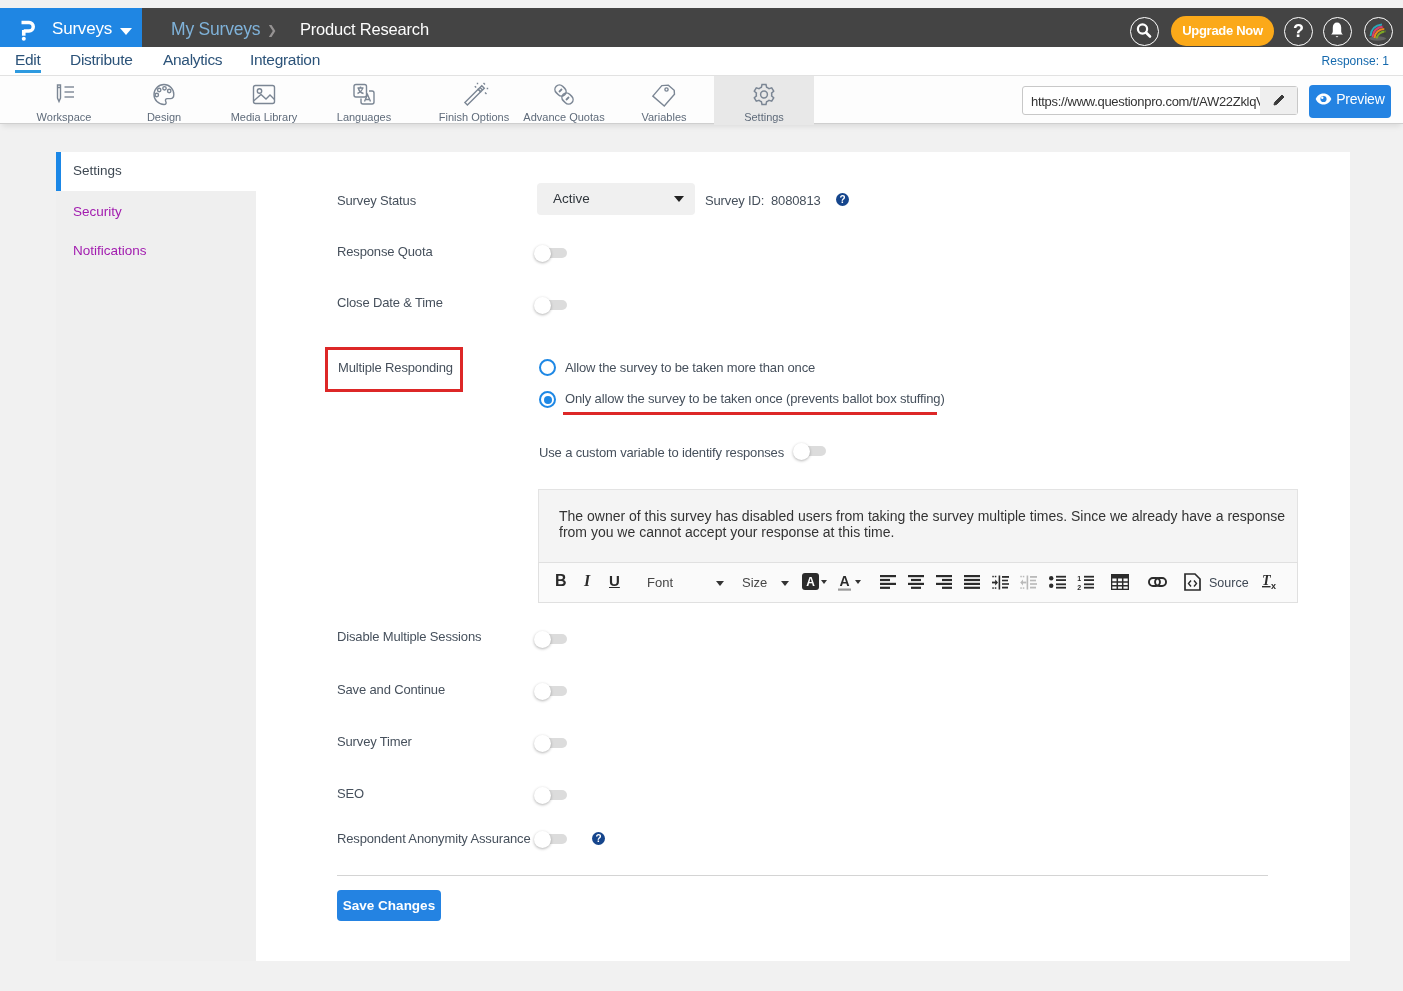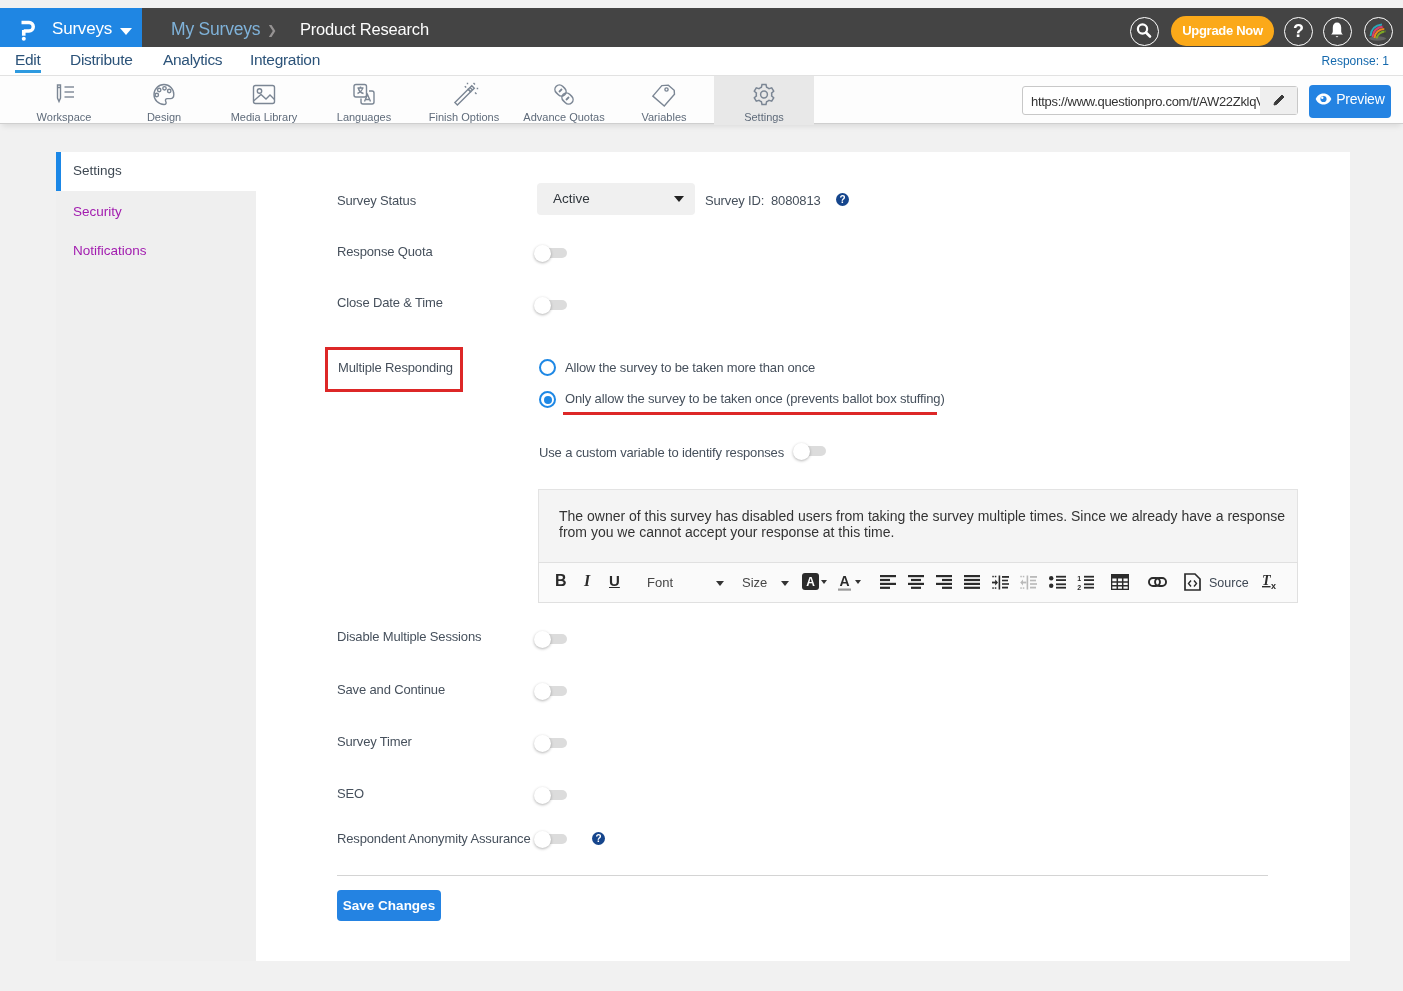--- a/index.html
+++ b/index.html
@@ -153,21 +153,21 @@
     <svg width="30" height="25" viewBox="0 0 30 25">
         <g stroke="#7b8694" stroke-width="1.4" fill="none">
           <rect x="5" y="2.5" width="12.5" height="12.5" rx="2"></rect>
           <path d="M8.5 6 H14.5 M11.5 4.5 V6 M13.5 6 C13.5 8 11 10.5 8.5 11.5 M9.5 6.5 C10 9 12.5 11 14.5 11.5"></path>
           <path d="M20 9 H23 A2 2 0 0 1 25 11 V20 A2 2 0 0 1 23 22 H14 A2 2 0 0 1 12 20 V16.5"></path>
           <path d="M15.5 19.5 L18.5 12.5 L21.5 19.5 M16.5 17.5 H20.5"></path>
         </g>
       </svg>
     <div class="lb">Languages</div>
   </div>
-  <div class="titem" style="left:414px;">
+  <div class="titem" style="left:424px;">
     <svg width="30" height="25" viewBox="0 0 30 25">
         <g stroke="#7b8694" stroke-width="1.4" fill="none">
           <path d="M19.2 7.3 L21.7 9.8 L8.4 23.1 L5.9 20.6 Z"></path>
           <path d="M21 5.5 L23.5 8 M22.8 3.7 L25.3 6.2 L21.7 9.8 L19.2 7.3 Z"></path>
           <path d="M26 10.5 L27.5 12 M24.5 1 L26 2.5 M27.7 6.5 L29.2 6.5 M18.5 0.7 L18.5 2.2 M15.8 4.2 L17.2 5.6"></path>
         </g>
       </svg>
     <div class="lb">Finish Options</div>
   </div>
   <div class="titem" style="left:514px;">

